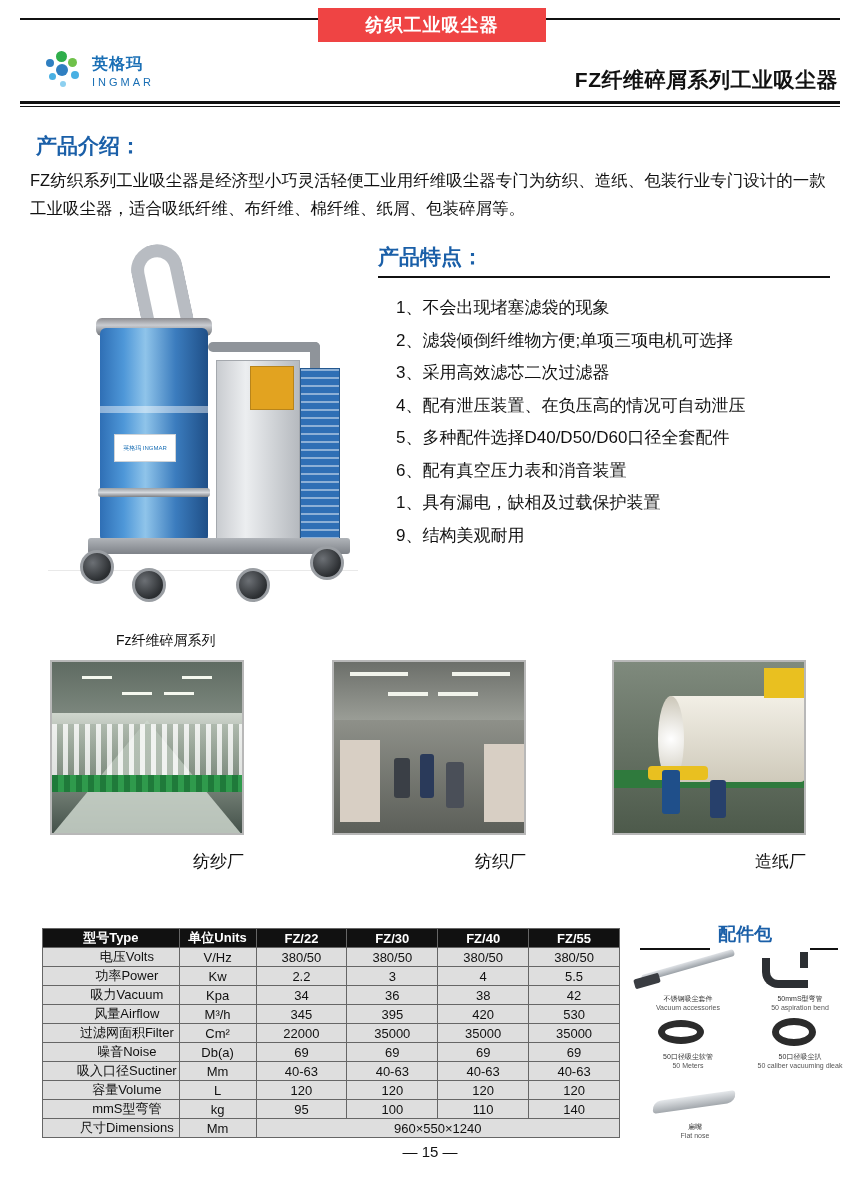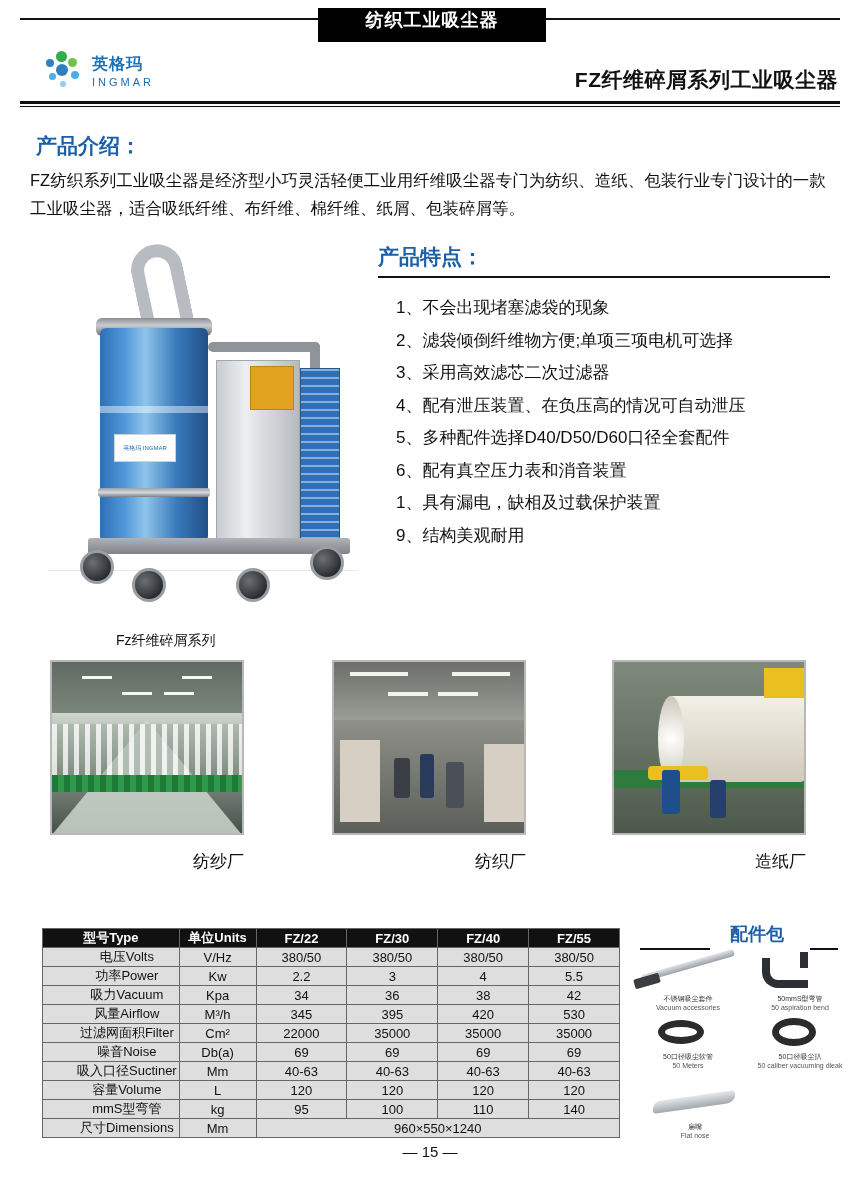--- a/index.html
+++ b/index.html
@@ -15,21 +15,21 @@
   
   .header-band {
     position: absolute; left: 0; top: 0; width: 860px; height: 96px;
   }
   .header-top-rule {
     position: absolute; left: 20px; top: 18px; width: 820px; height: 2px;
     background: #111;
   }
   .header-title-box {
     position: absolute; left: 318px; top: 8px; width: 228px; height: 34px;
-    background: #000000; display: flex; align-items: flex-start; justify-content: center;
+    background: #ef4444; display: flex; align-items: center; justify-content: center;
   }
   .header-title-box span {
     color: #fff; font-size: 18px; font-weight: bold; letter-spacing: 1px;
   }
   .logo-wrap {
     position: absolute; left: 42px; top: 48px; width: 210px; height: 46px;
     display: flex; align-items: center;
   }
   .logo-mark { position: relative; width: 44px; height: 40px; }
   .logo-mark i {
@@ -241,21 +241,21 @@
   .spec-table thead th {
     background: #111; color: #fff; font-weight: bold; height: 18px;
   }
   .spec-table td.first { width: 120px; padding-left: 34px; }
   .spec-table td.unit { width: 78px; }
   .spec-table td.val { width: 95px; }
 
   
   .acc-title {
     position: absolute; left: 718px; top: 922px;
-    font-size: 18px; font-weight: bold; color: #1a5fa8; margin-left: 12px;
+    font-size: 18px; font-weight: bold; color: #1a5fa8;
   }
   .acc-rule-l {
     position: absolute; left: 640px; top: 948px; width: 70px; height: 2px; background:#111;
   }
   .acc-rule-r {
     position: absolute; left: 810px; top: 948px; width: 28px; height: 2px; background:#111;
   }
   .acc {
     position: absolute; text-align: center; font-size: 7px; color: #333; line-height: 9px;
   }

